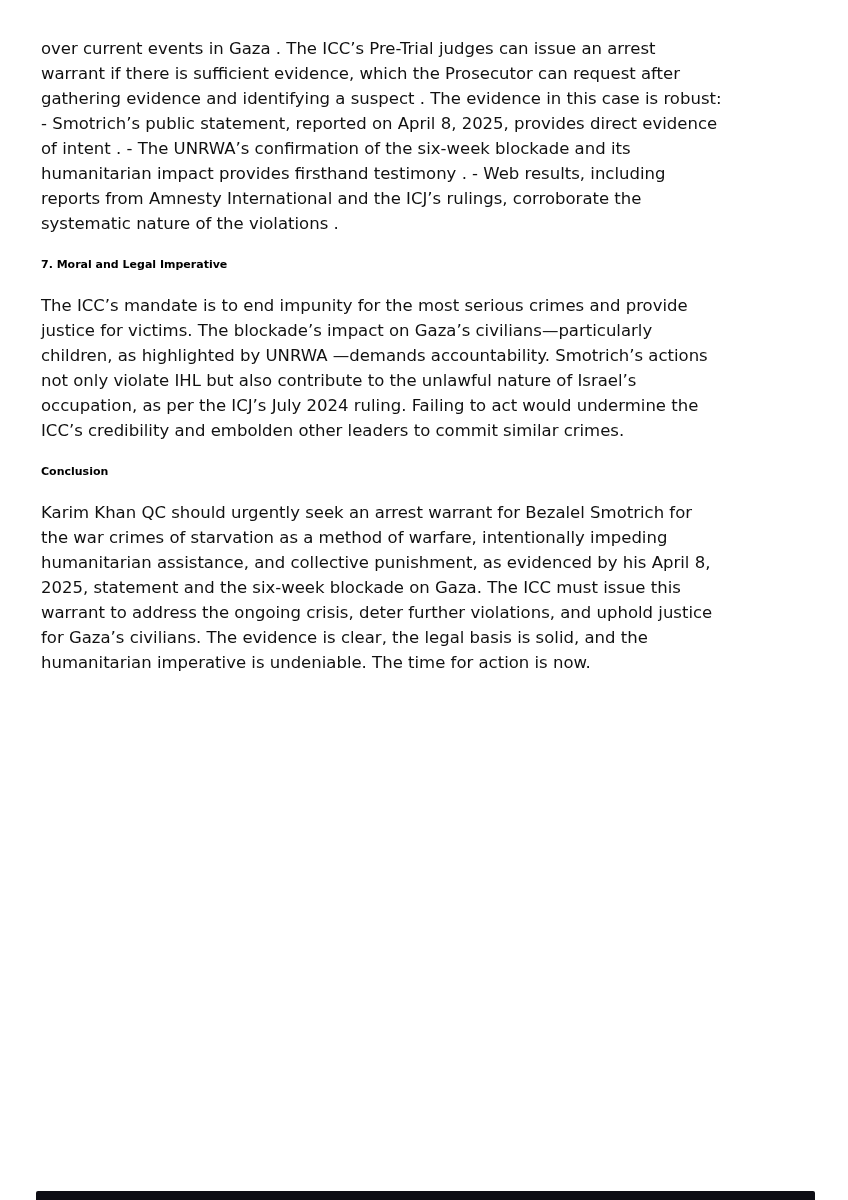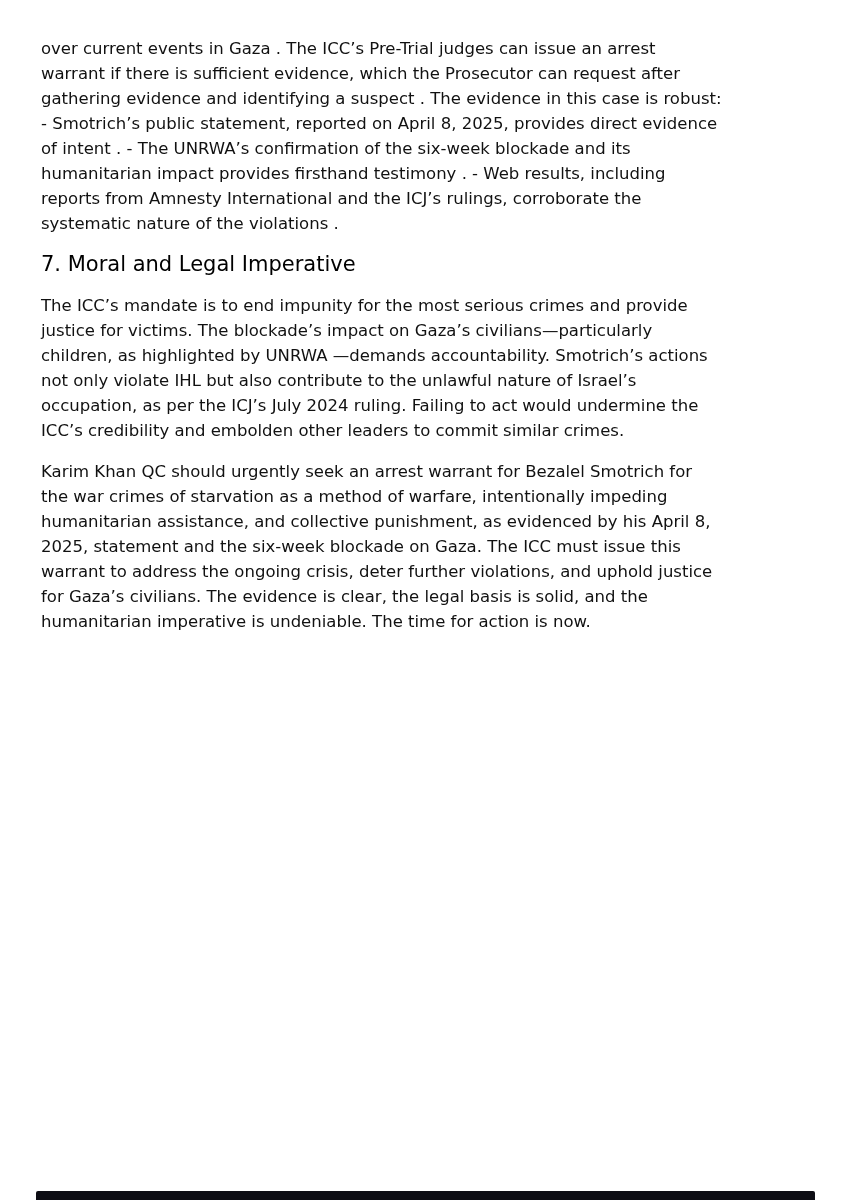--- a/index.html
+++ b/index.html
@@ -20,23 +20,23 @@
     width: 758px;
     padding: 36px 36px 0 41px;
     font-size: 16.5px;
     line-height: 25px;
   }
   .para {
     margin: 0 0 16px 0;
     text-align: left;
   }
   .heading {
-    font-size: 21px;
+    font-size: 11px;
     line-height: 25px;
-    font-weight: normal;
+    font-weight: bold;
     color: #000000;
     margin: 9px 0 16px 0;
   }
   .bottom-bar {
     position: absolute;
     left: 36px;
     right: 33px;
     bottom: 0;
     height: 9px;
     border-radius: 2px 2px 0 0;
@@ -46,17 +46,18 @@
 <body style="background: rgb(255, 255, 255); color: rgb(17, 17, 17);">
 
 <div class="page">
   <p class="para">over current events in Gaza . The ICC’s Pre-Trial judges can issue an arrest warrant if there is sufficient evidence, which the Prosecutor can request after gathering evidence and identifying a suspect . The evidence in this case is robust: - Smotrich’s public statement, reported on April 8, 2025, provides direct evidence of intent . - The UNRWA’s confirmation of the six-week blockade and its humanitarian impact provides firsthand testimony . - Web results, including reports from Amnesty International and the ICJ’s rulings, corroborate the systematic nature of the violations .</p>
 
 
   <h2 class="heading">7. Moral and Legal Imperative</h2>
 
   <p class="para">The ICC’s mandate is to end impunity for the most serious crimes and provide justice for victims. The blockade’s impact on Gaza’s civilians—particularly children, as highlighted by UNRWA —demands accountability. Smotrich’s actions not only violate IHL but also contribute to the unlawful nature of Israel’s occupation, as per the ICJ’s July 2024 ruling. Failing to act would undermine the ICC’s credibility and embolden other leaders to commit similar crimes.</p>
 
+  <h2 class="heading">Conclusion</h2>
 
   <p class="para">Karim Khan QC should urgently seek an arrest warrant for Bezalel Smotrich for the war crimes of starvation as a method of warfare, intentionally impeding humanitarian assistance, and collective punishment, as evidenced by his April 8, 2025, statement and the six-week blockade on Gaza. The ICC must issue this warrant to address the ongoing crisis, deter further violations, and uphold justice for Gaza’s civilians. The evidence is clear, the legal basis is solid, and the humanitarian imperative is undeniable. The time for action is now.</p>
 </div>
 
 <div class="bottom-bar" style="background: rgb(13, 13, 20);"></div>
 
 </body></html>

